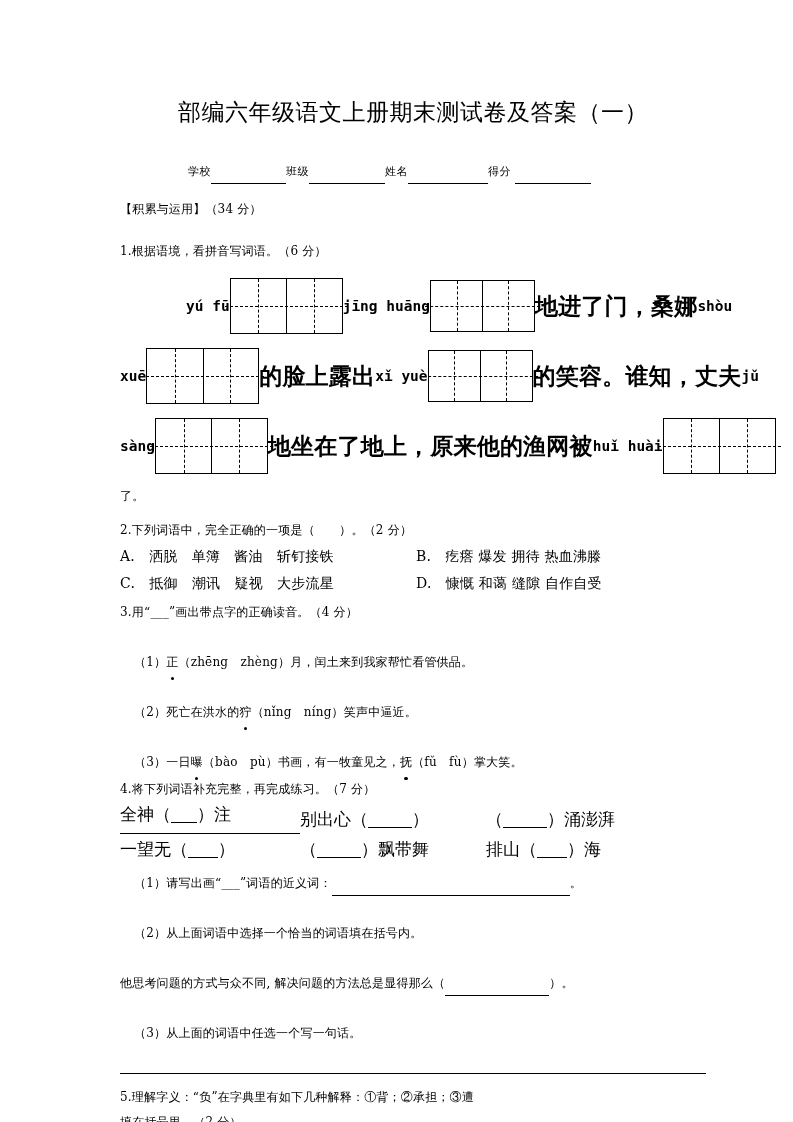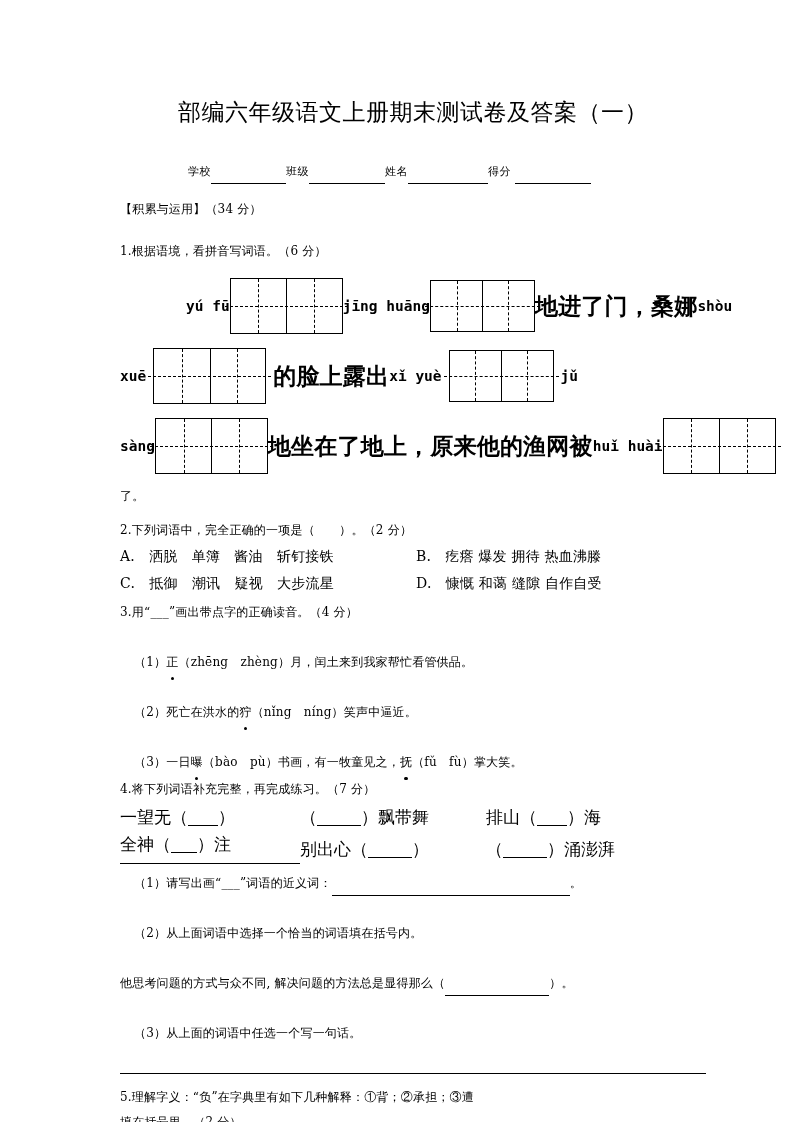--- a/index.html
+++ b/index.html
@@ -252,20 +252,21 @@
       <span class="gap-s"></span>
       <span class="cn">的脸上露出</span>
       <span class="py">xǐ yuè</span>
       <span class="gap-s"></span>
       <span class="tzg s52">
           <span class="vmid"></span>
           <span class="hdash"></span>
           <span class="vdashA"></span>
           <span class="vdashB"></span>
         </span>
+      <span class="cn">的笑容。谁知，丈夫</span>
       <span class="gap-s"></span>
       <span class="py">jǔ</span>
     </div>
 
     <div class="gridline l3">
       <span class="py">sàng</span>
       <span class="gap-s"></span>
       <span class="tzg s56">
           <span class="vmid"></span>
           <span class="hdash"></span>
@@ -297,37 +298,37 @@
 
     <div class="sec" style="margin-top:3px"><span>3.</span><span>用“___”画出带点字的正确读音。</span><span>（4 分）</span></div>
 
     <div class="sec indent1 tight nowrap"><span>（1）</span><span class="dotted">正</span><span>（zhēng　zhèng）</span><span>月，闰土来到我家帮忙看管供品。</span></div>
 
     <div class="sec indent1 tight nowrap"><span>（2）</span><span>死亡在洪水的</span><span class="dotted">狞</span><span>（nǐng　níng）</span><span>笑声中逼近。</span></div>
 
     <div class="sec indent1 tight nowrap"><span>（3）</span><span>一日</span><span class="dotted">曝</span><span>（bào　pù）</span><span>书画，有一牧童见之，</span><span class="dotted">抚</span><span>（fǔ　fù）</span><span>掌大笑。</span></div>
 
     <div class="sec" style="margin-top:2px"><span>4.</span><span>将下列词语补充完整，再完成练习。</span><span>（7 分）</span></div>
+
+    <div class="idioms" style="margin-top:2px">
+      <div class="idiom-row">
+        <span class="idm c1 u"><span>全神（</span><span class="blank-short"></span><span>）注</span></span>
+        <span class="idm c2"><span>别出心（</span><span class="blank-short" style="width:44px"></span><span>）</span></span>
+        <span class="idm c3"><span>（</span><span class="blank-short" style="width:44px"></span><span>）涌澎湃</span></span>
+      </div>
+    </div>
 
     <div class="idioms">
       <div class="idiom-row">
         <span class="idm c1"><span>一望无（</span><span class="blank-short" style="width:30px"></span><span>）</span></span>
         <span class="idm c2"><span>（</span><span class="blank-short" style="width:44px"></span><span>）飘带舞</span></span>
         <span class="idm c3"><span>排山（</span><span class="blank-short" style="width:30px"></span><span>）海</span></span>
       </div>
     </div>
 
-    <div class="idioms" style="margin-top:2px">
-      <div class="idiom-row">
-        <span class="idm c1 u"><span>全神（</span><span class="blank-short"></span><span>）注</span></span>
-        <span class="idm c2"><span>别出心（</span><span class="blank-short" style="width:44px"></span><span>）</span></span>
-        <span class="idm c3"><span>（</span><span class="blank-short" style="width:44px"></span><span>）涌澎湃</span></span>
-      </div>
-    </div>
-
     <div class="sec indent1 tight nowrap" style="margin-top:6px"><span>（1）</span><span>请写出画“___”词语的近义词：</span><span class="blank-inline w-long"></span><span>。</span></div>
 
     <div class="sec indent1 tight"><span>（2）</span><span>从上面词语中选择一个恰当的词语填在括号内。</span></div>
 
     <div class="sec tight nowrap" style="padding-left:0px"><span>他思考问题的方式与众不同, 解决问题的方法总是显得那么（</span><span class="blank-inline w-mid"></span><span>）。</span></div>
 
     <div class="sec indent1 tight"><span>（3）</span><span>从上面的词语中任选一个写一句话。</span></div>
 
     <div class="writerule"></div>
 

